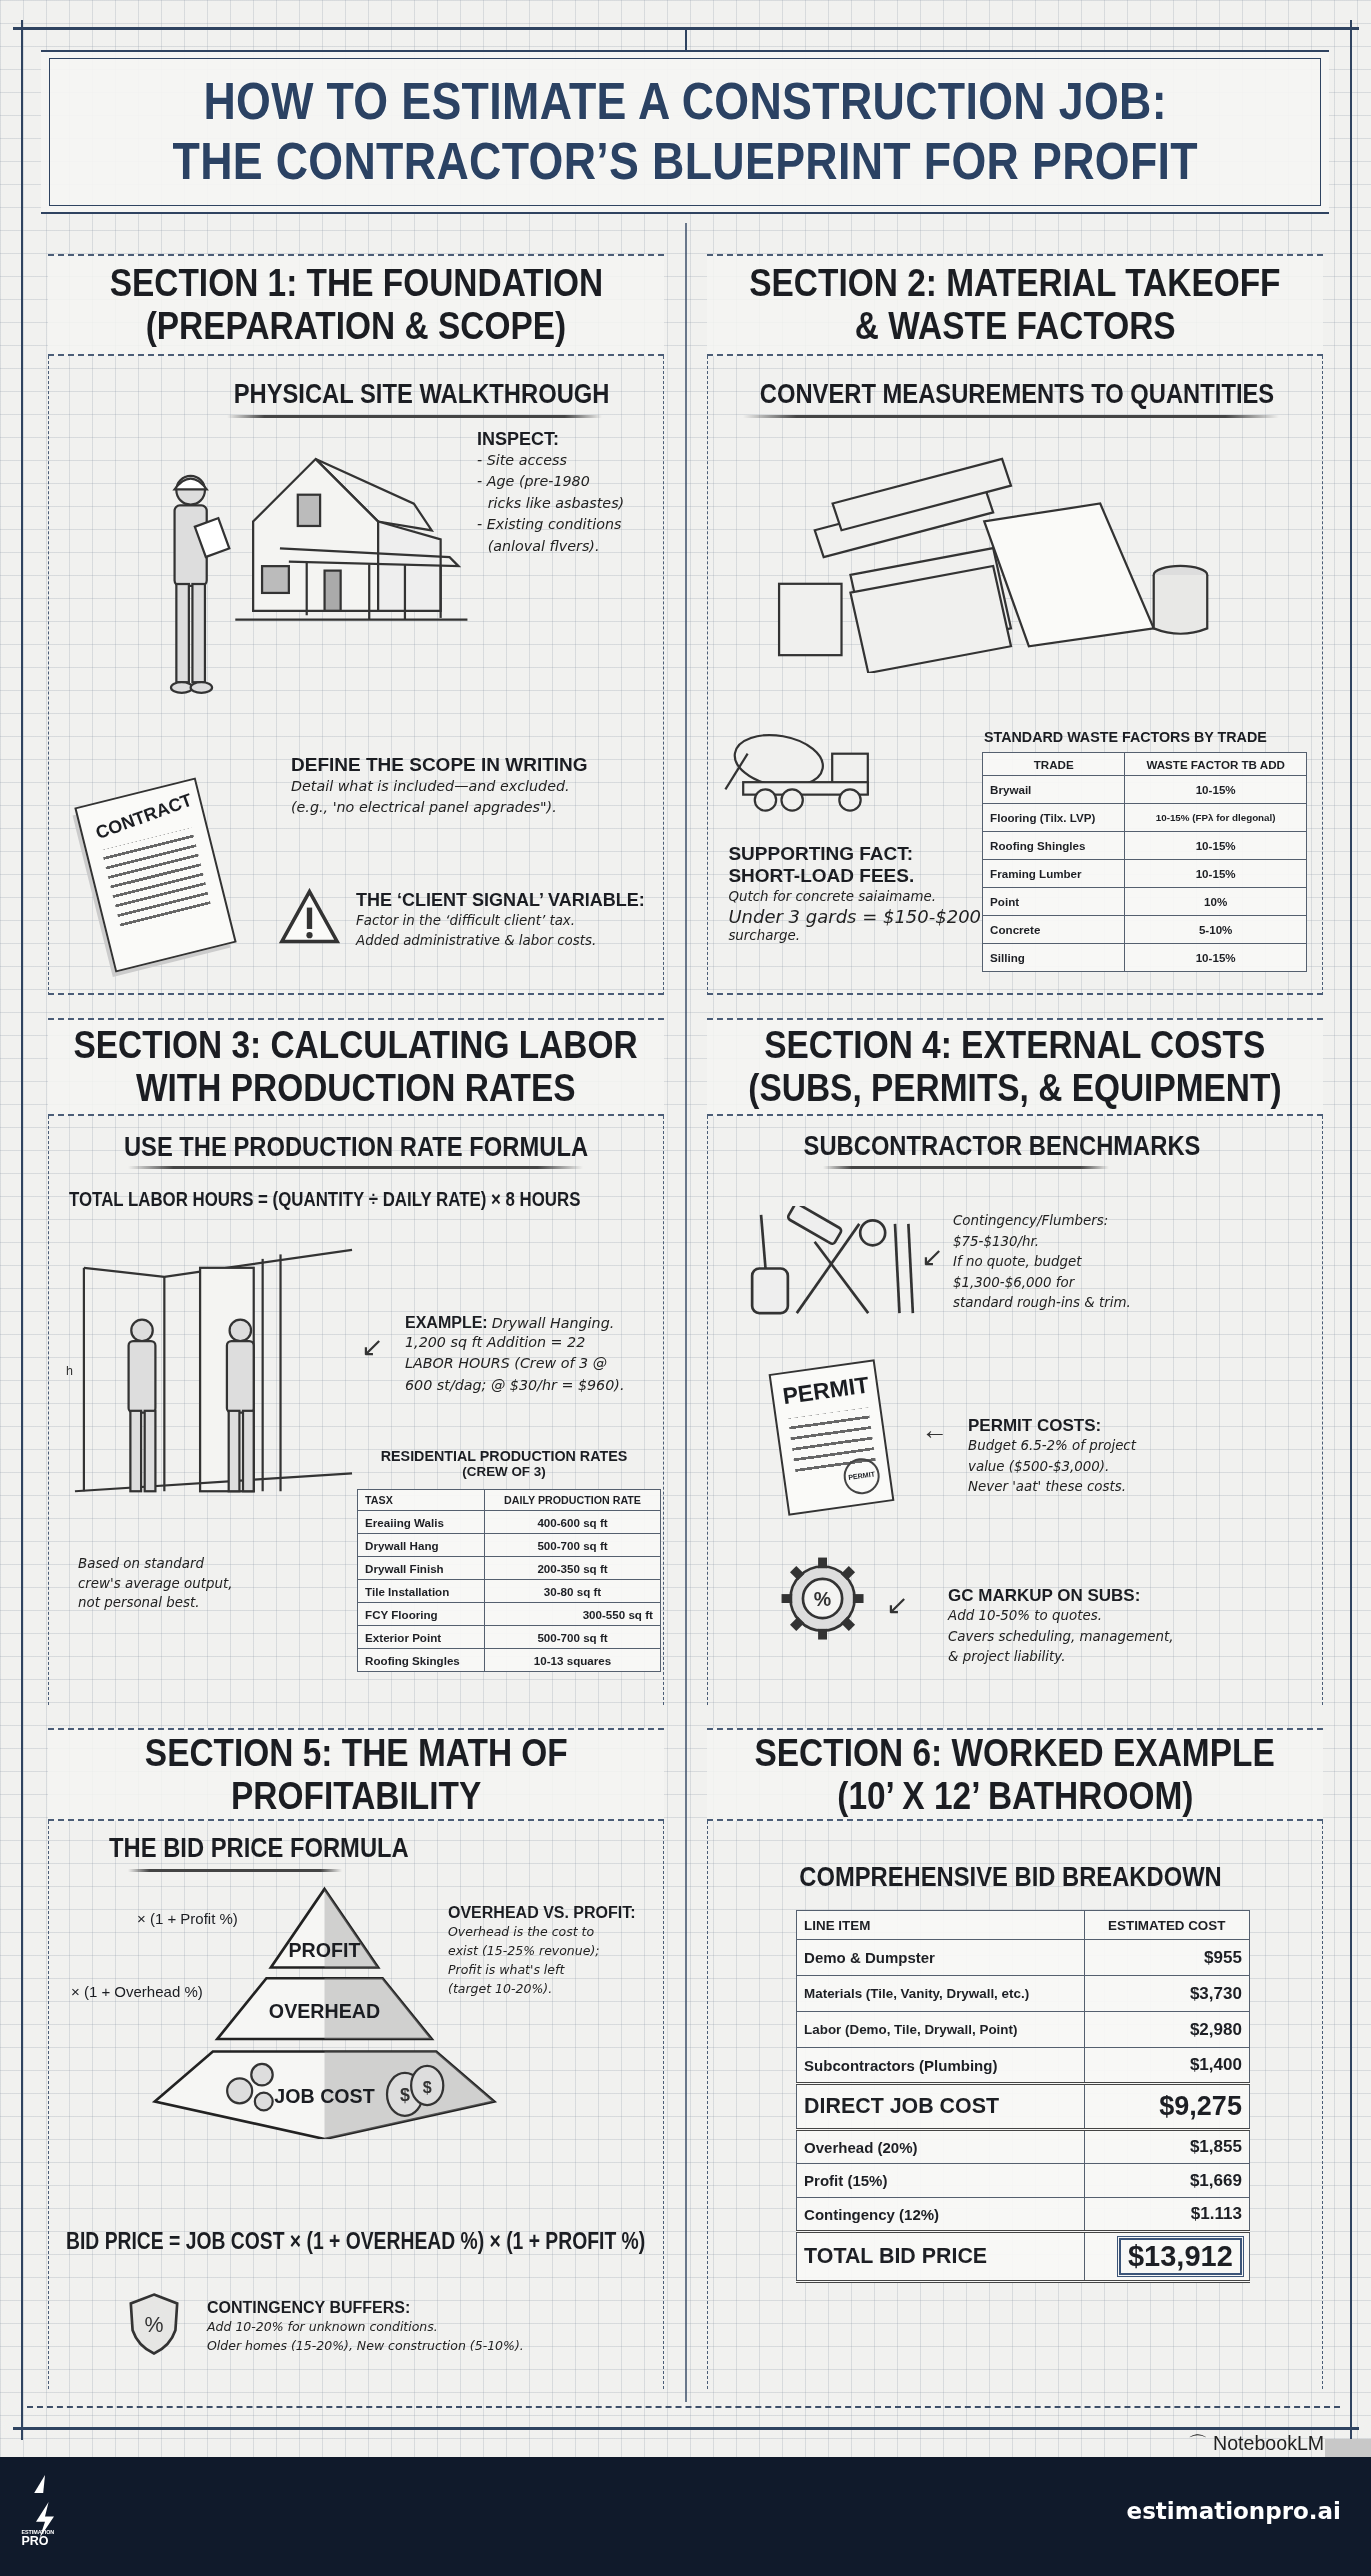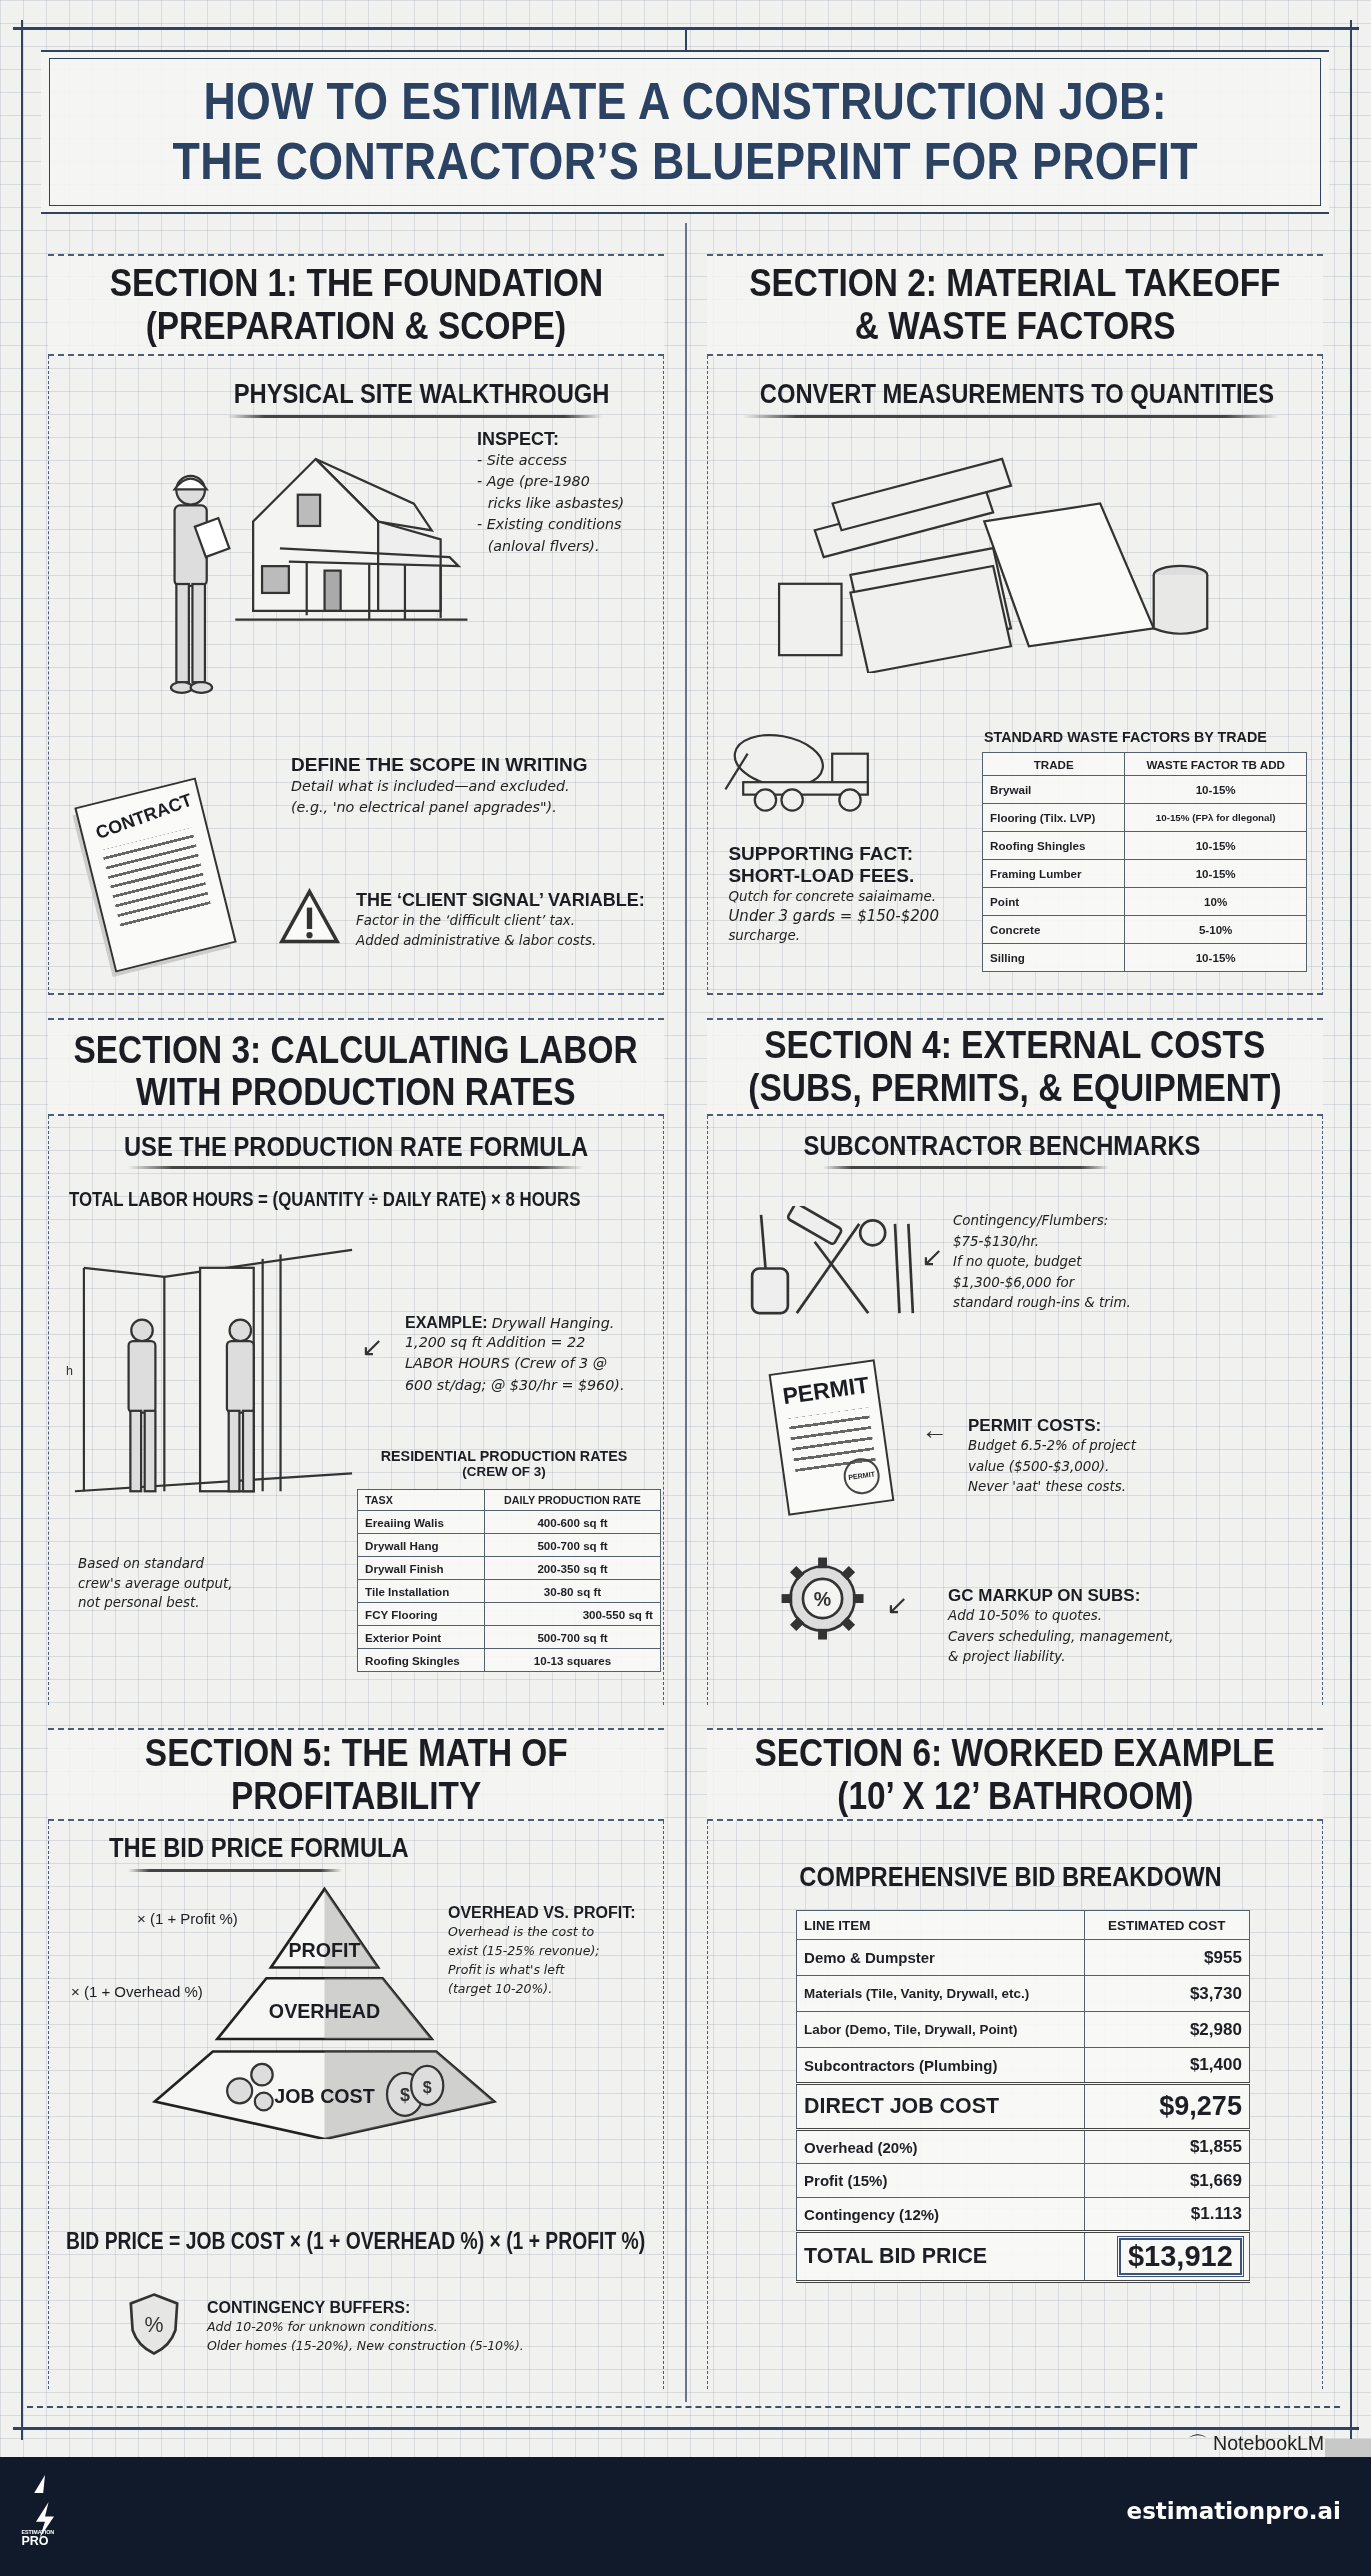--- a/index.html
+++ b/index.html
@@ -193,21 +193,21 @@
       <circle cx="85" cy="82" r="12"></circle>
       <circle cx="150" cy="82" r="12"></circle>
       <line x1="10" y1="70" x2="35" y2="30"></line>
     </g>
   </svg>
 
   <div class="abs" style="left:21.4px;top:589px;">
     <div class="label-b" style="font-size:19px;">SUPPORTING FACT:</div>
     <div class="label-b" style="font-size:19px;">SHORT-LOAD FEES.</div>
     <div class="hand" style="font-size:13.4px;line-height:19.6px;">Qutch for concrete saiaimame.</div>
-    <div class="hand" style="font-size:15px;line-height:19.6px;">Under 3 gards = $150-$200</div>
+    <div class="hand" style="font-size:18px;line-height:19.6px;">Under 3 gards = $150-$200</div>
     <div class="hand" style="font-size:13.4px;line-height:19.6px;">surcharge.</div>
   </div>
 
   <div class="label-b abs" style="left:277px;top:475px;font-size:14.3px;">STANDARD WASTE FACTORS BY TRADE</div>
   <table class="grid" style="left:275px;top:498px;width:325px;font-size:11.6px;">
     <tbody>
         <tr>
       <th style="font-size:11.6px;height:23px;">TRADE</th>
       <th style="font-size:11.6px;">WASTE FACTOR TB ADD</th>
     </tr>
@@ -237,21 +237,21 @@
         </tr>
     <tr>
           <td style="height:28px;">Silling</td>
           <td style="text-align:center;">10-15%</td>
         </tr>
   </tbody>
     </table>
 </div>
 
 <div class="section" style="left:48px;top:1018px;width:616px;height:688px;">
-  <div class="sec-head" style="top:0;height:98px;justify-content:flex-end;">
+  <div class="sec-head" style="top:0;height:98px;">
     <div class="l">SECTION 3: CALCULATING LABOR</div>
     <div class="l">WITH PRODUCTION RATES</div>
   </div>
   <div class="sec-body" style="top:98px;height:589px;"></div>
 
   <div class="subhead" style="left:18px;top:114px;width:580px;">USE THE PRODUCTION RATE FORMULA</div>
   <div class="subhead-line" style="left:80px;top:148px;width:455px;"></div>
   <div class="label-b abs" style="left:21.4px;top:170px;font-size:19.6px;transform:scaleX(0.86);transform-origin:0 0;">TOTAL LABOR HOURS = (QUANTITY ÷ DAILY RATE) × 8 HOURS</div>
 
   <svg class="abs" style="left:18px;top:223px;" width="295" height="286" viewBox="0 0 330 320">

